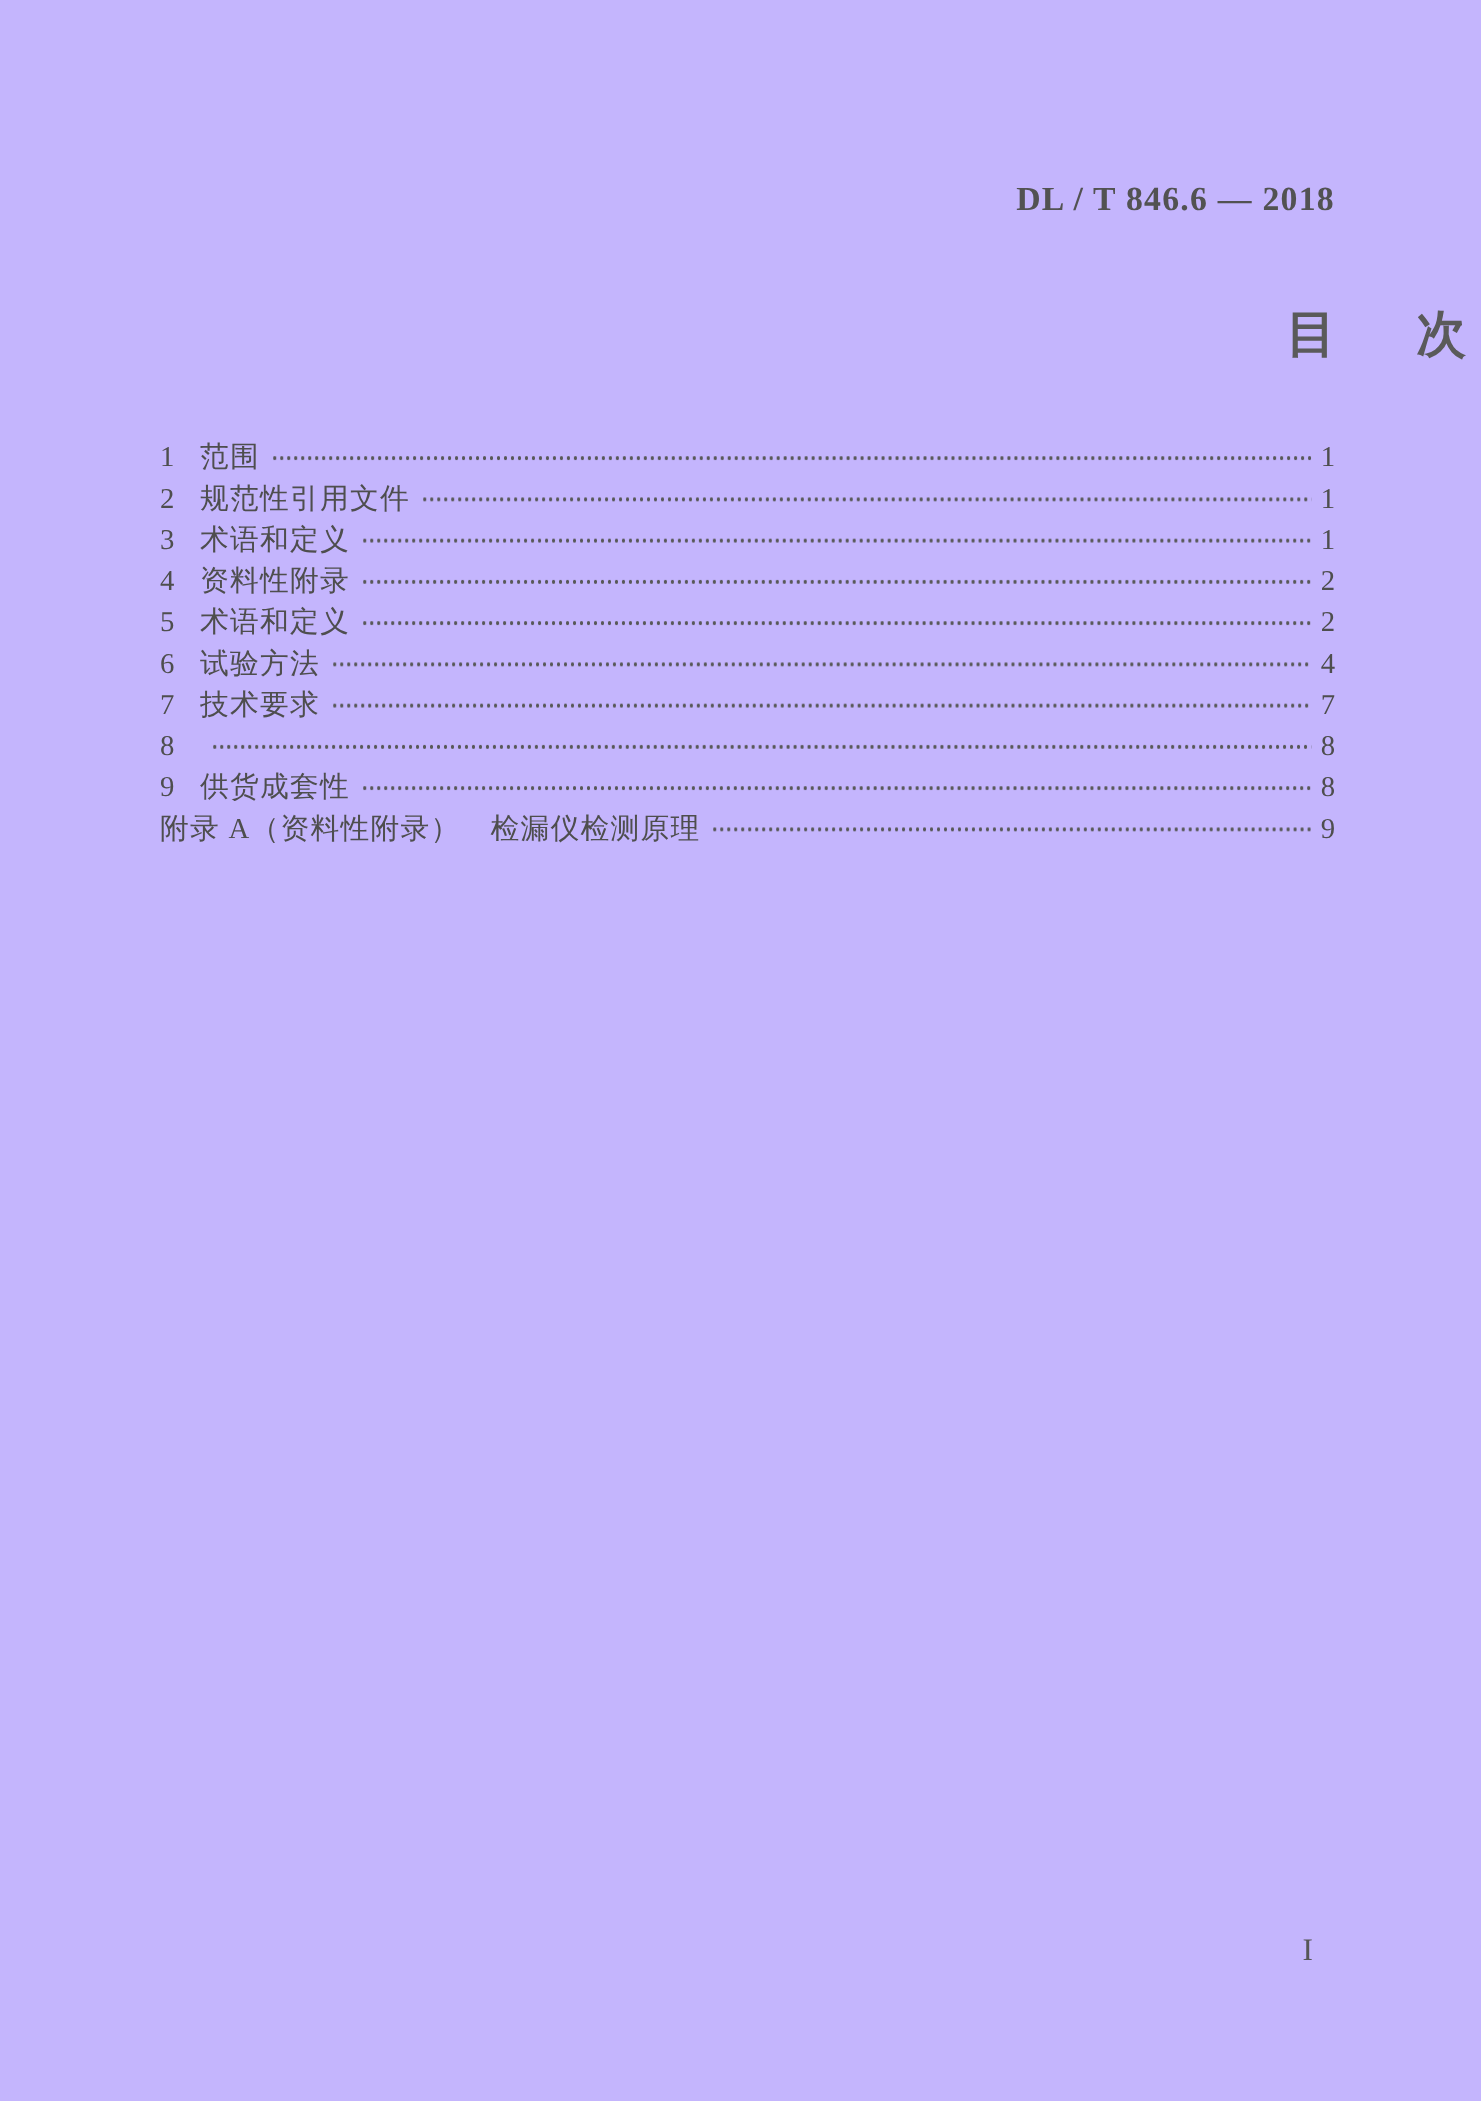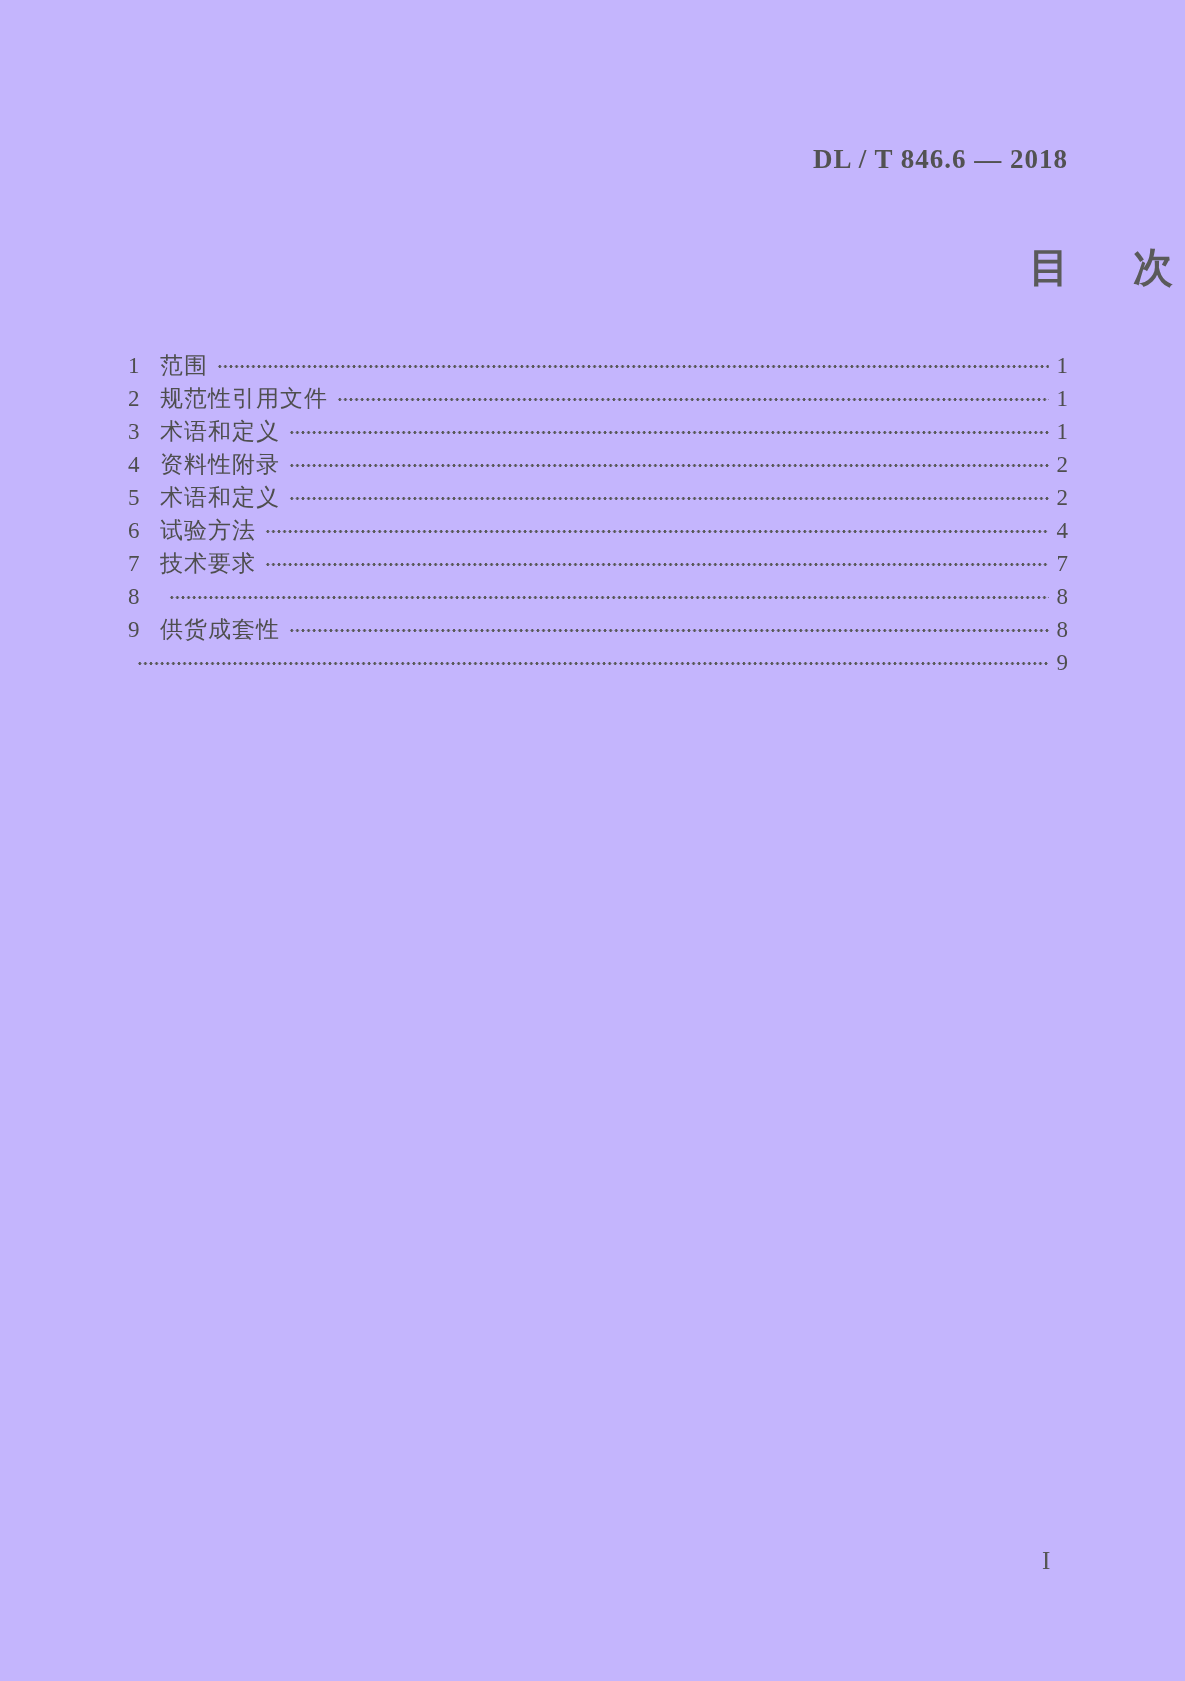--- a/index.html
+++ b/index.html
@@ -163,20 +163,21 @@
 
     <div class="toc-row">
       <span class="toc-num">9</span>
       <span class="toc-label">供货成套性</span>
       <span class="toc-dots"></span>
       <span class="toc-page">8</span>
     </div>
 
     <div class="toc-row">
 
+      <span class="toc-label">附录 A（资料性附录）　检漏仪检测原理</span>
       <span class="toc-dots"></span>
       <span class="toc-page">9</span>
     </div>
 
   </div>
 
   <div class="footer-page">I</div>
 
 </div>
 

